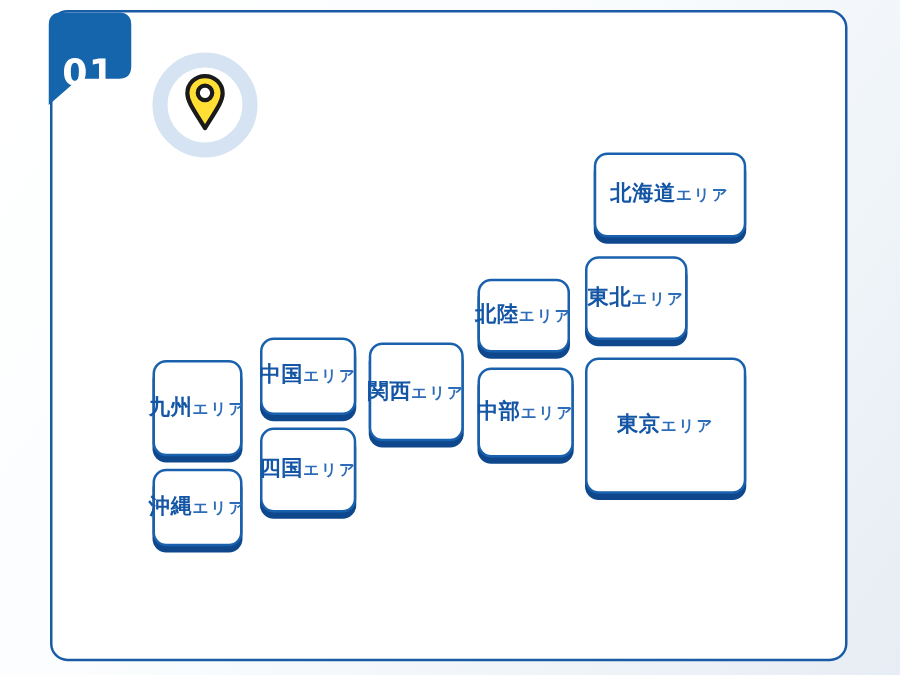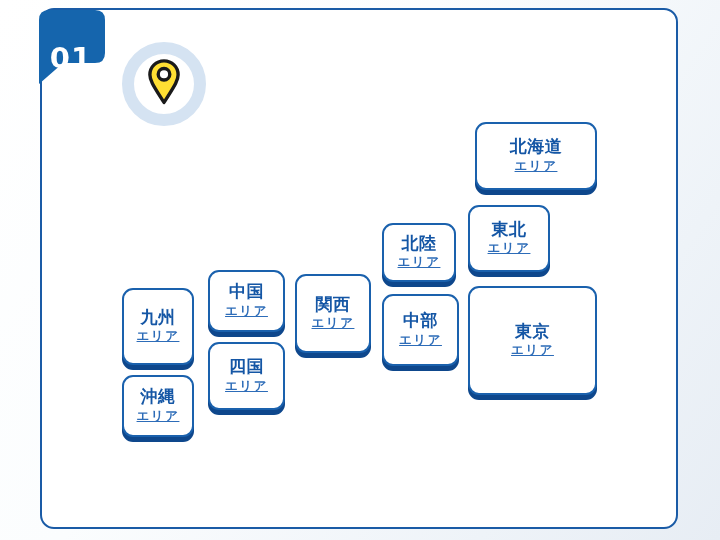--- a/index.html
+++ b/index.html
@@ -68,21 +68,21 @@
   
   .region {
     position: absolute;
     left: var(--x); top: var(--y);
     width: var(--w); height: var(--h);
     background: #ffffff;
     border: 2.5px solid #1a61ad;
     border-radius: 11px;
     box-shadow: 0 5px 0 0 #0e478c;
     display: flex;
-    flex-direction: column;
+    flex-direction: row;
     align-items: center;
     justify-content: center;
     cursor: pointer;
     font-family: inherit;
     padding: 0;
   }
   .rname {
     font-size: 17px;
     font-weight: 700;
     color: #1456a5;
@@ -90,21 +90,20 @@
     line-height: 1.15;
     white-space: nowrap;
   }
   .rsub {
     font-size: 12.5px;
     font-weight: 600;
     color: #2d6cb8;
     letter-spacing: 1.5px;
     margin-top: 1px;
     white-space: nowrap;
-    text-decoration: underline;
   }
 </style>
 </head>
 <body>
 
 <div class="stage">
 
   <div class="card"></div>
 
   <div class="badge">

